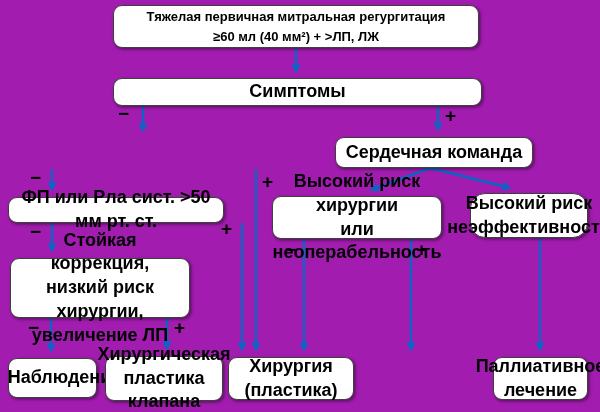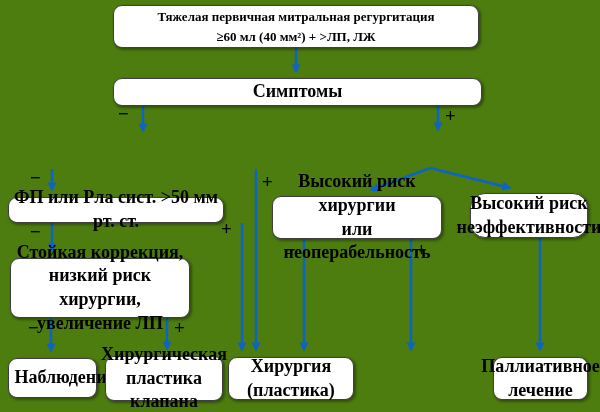--- a/index.html
+++ b/index.html
@@ -1,20 +1,20 @@
 <!DOCTYPE html>
 <html><head>
 <meta charset="utf-8">
 <style>
   html,body{margin:0;padding:0;background:#fff;}
   .canvas{
     position:relative;
     width:600px;height:412px;
-    background:#4d7c0f;
-    font-family:Liberation Serif, serif;
+    background:#a21caf;
+    font-family:Liberation Sans, sans-serif;
     overflow:hidden;
   }
   .arrows{position:absolute;left:0;top:0;width:600px;height:412px;}
   .node{
     position:absolute;
     box-sizing:border-box;
     background:#ffffff;
     border:1.6px solid #3f3f3f;
     border-radius:9px;
     box-shadow:1.5px 1.8px 2.5px rgba(0,0,0,0.35);
@@ -68,20 +68,23 @@
   <div class="node title" style="left:113px;top:5px;width:366px;height:43px;">
     <span class="txt">Тяжелая первичная митральная регургитация
 ≥60 мл (40 мм²) + &gt;ЛП, ЛЖ</span>
   </div>
 
   <div class="node" style="left:113px;top:78px;width:369px;height:28px;">
     <span class="txt">Симптомы</span>
   </div>
 
 
+  <div class="node" style="left:335px;top:137px;width:198px;height:31px;">
+    <span class="txt">Сердечная команда</span>
+  </div>
 
   <div class="node" style="left:8px;top:197px;width:216px;height:26px;">
     <span class="txt">ФП или Рла сист. &gt;50 мм рт. ст.</span>
   </div>
 
   <div class="node" style="left:272px;top:196px;width:170px;height:43px;">
     <span class="txt">Высокий риск хирургии
 или неоперабельность</span>
   </div>
 

